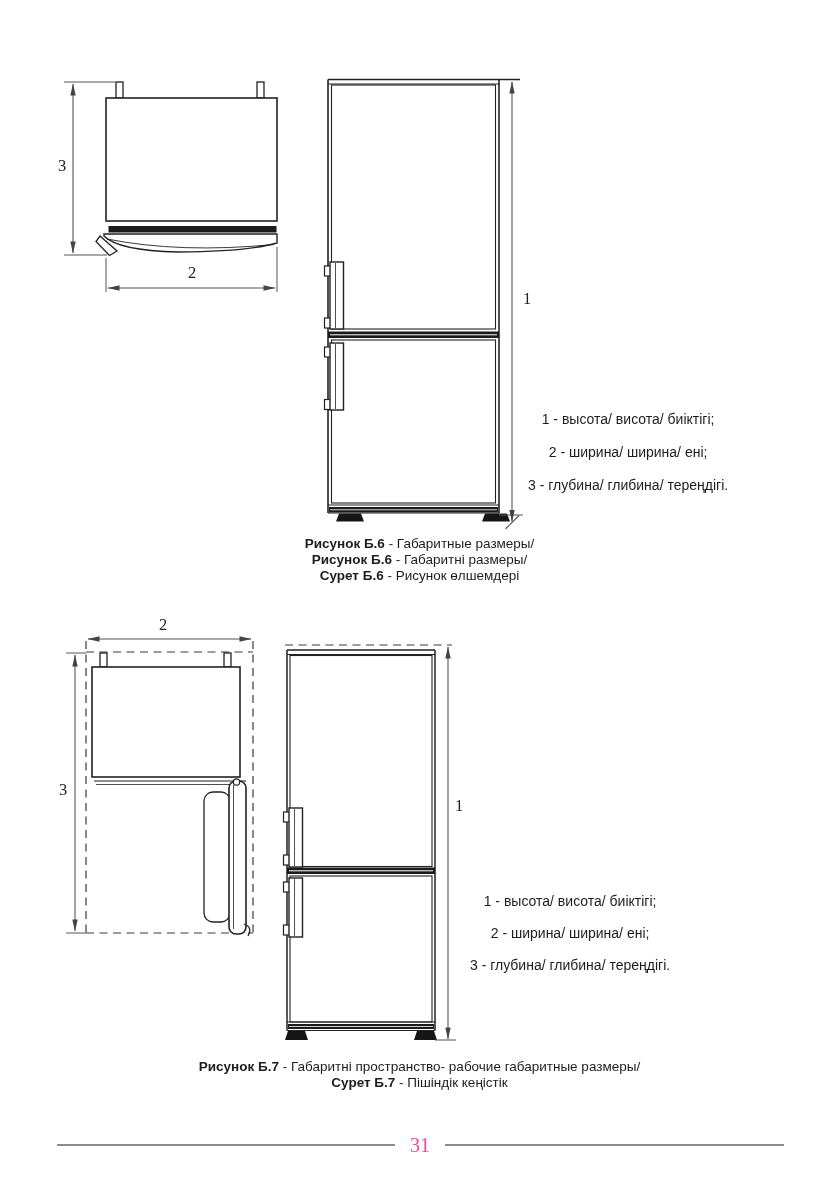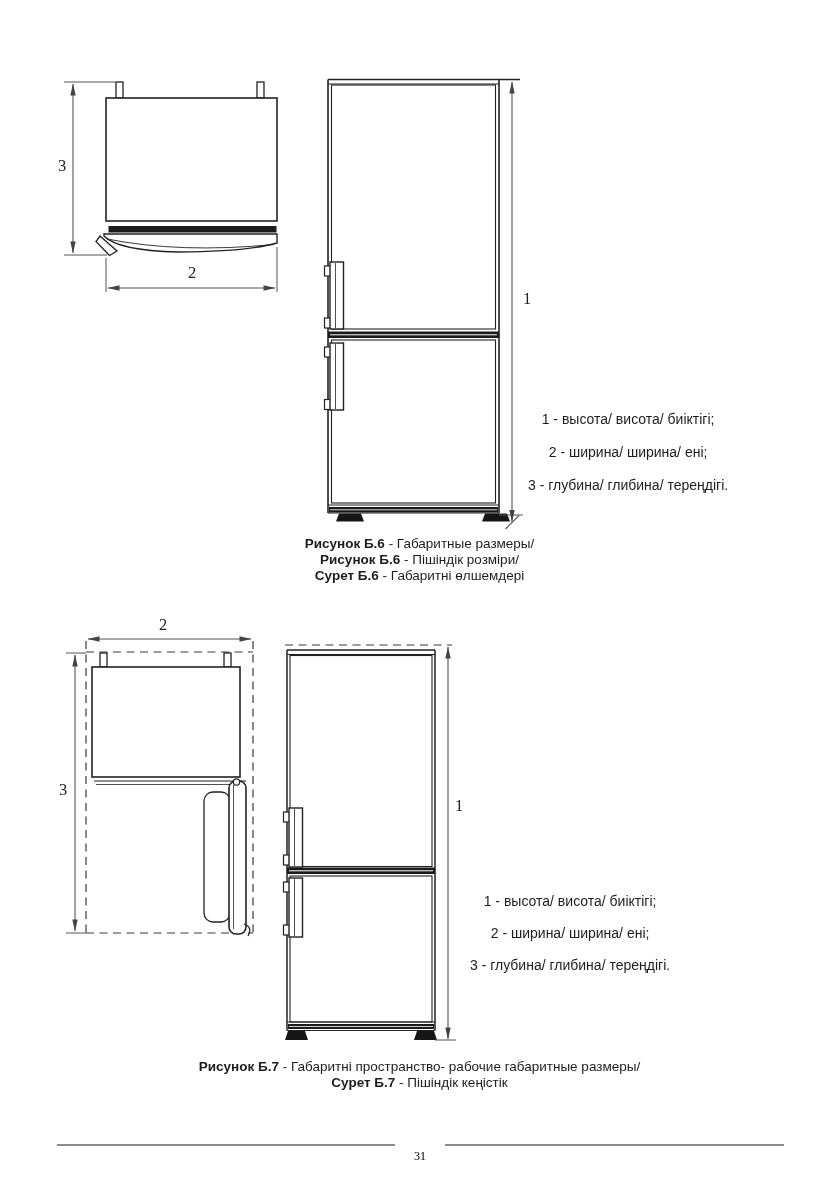--- a/index.html
+++ b/index.html
@@ -6,21 +6,21 @@
   body{
     width:839px;height:1191px;background:#ffffff;position:relative;
     font-family:"Liberation Sans", sans-serif;color:#1d1d1d;overflow:hidden;
   }
   .abs{position:absolute;}
   svg.drawing{position:absolute;left:0;top:0;}
   .legend{display:flex;flex-direction:column;gap:17px;align-items:center;}
   .legend-line{font-size:14px;line-height:16px;color:#1d1d1d;white-space:nowrap;}
   .caption{left:0;width:839px;text-align:center;font-size:13.5px;line-height:15.8px;color:#1d1d1d;}
   .caption .lead{font-weight:bold;}
-  .pagenum{font-family:"Liberation Serif", serif;font-size:12px;color:#000000;margin-top:15px;}
+  .pagenum{font-family:"Liberation Serif", serif;font-size:20px;color:#ec4899;}
   .rule{position:absolute;height:2px;background:#8c8c8c;}
 </style>
 </head>
 <body>
 
 <svg class="drawing" width="839" height="1191" viewBox="0 0 839 1191">
   <defs>
     <marker id="aE" orient="auto" markerUnits="userSpaceOnUse" markerWidth="14" markerHeight="8" refX="12.5" refY="4">
       <path d="M13,4 L1,1.3 L1,6.7 Z" fill="#444"></path>
     </marker>
@@ -161,24 +161,24 @@
   <div class="legend-line">1 - высота/ висота/ биіктігі;</div>
   <div class="legend-line">2 - ширина/ ширина/ ені;</div>
   <div class="legend-line">3 - глубина/ глибина/ тереңдігі.</div>
 </div>
 
 <div class="abs caption" style="top:536px;">
   <div>
     <span class="lead">Рисунок Б.6</span><span> - Габаритные размеры/</span>
   </div>
   <div>
-    <span class="lead">Рисунок Б.6</span><span> - Пішіндік розміри/</span>
+    <span class="lead">Рисунок Б.6</span><span> - Габаритні размеры/</span>
   </div>
   <div>
-    <span class="lead">Сурет Б.6</span><span> - Габаритні өлшемдері</span>
+    <span class="lead">Сурет Б.6</span><span> - Рисунок өлшемдері</span>
   </div>
 </div>
 
 <div class="abs legend" style="left:470px;top:893px;gap:16px;">
   <div class="legend-line">1 - высота/ висота/ биіктігі;</div>
   <div class="legend-line">2 - ширина/ ширина/ ені;</div>
   <div class="legend-line">3 - глубина/ глибина/ тереңдігі.</div>
 </div>
 
 <div class="abs caption" style="top:1059px;">

